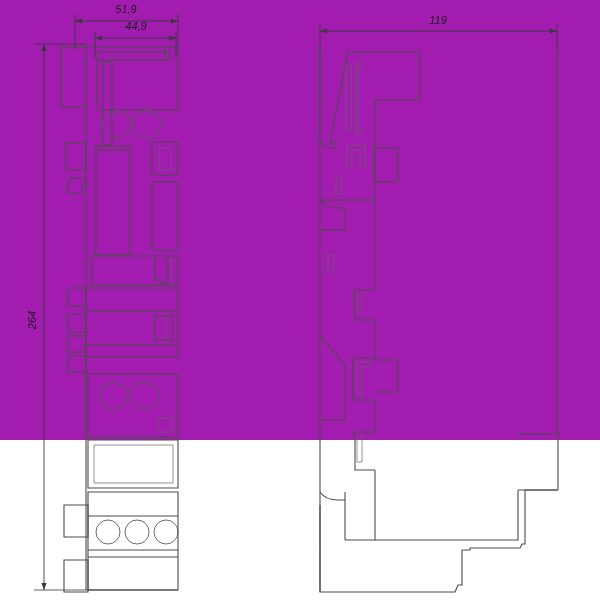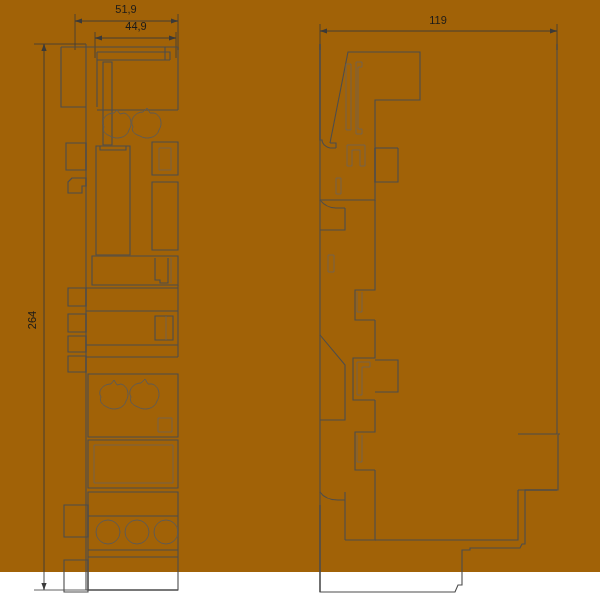--- a/index.html
+++ b/index.html
@@ -10,22 +10,23 @@
   }
   body {
     width: 600px;
     height: 600px;
     font-family: "Liberation Sans", sans-serif;
     overflow: hidden;
   }
   #drawing-root {
     position: relative;
     width: 600px;
-    height: 572px;
-    background: #a16207;
+    height: 440px;
+    background: #a21caf;
+    font-style: italic;
   }
   svg#cad {
     display: block;
     width: 600px;
     height: 600px;
   }
   .outline {
     fill: none;
     stroke: #4d4d4d;
     stroke-width: 1.1;

